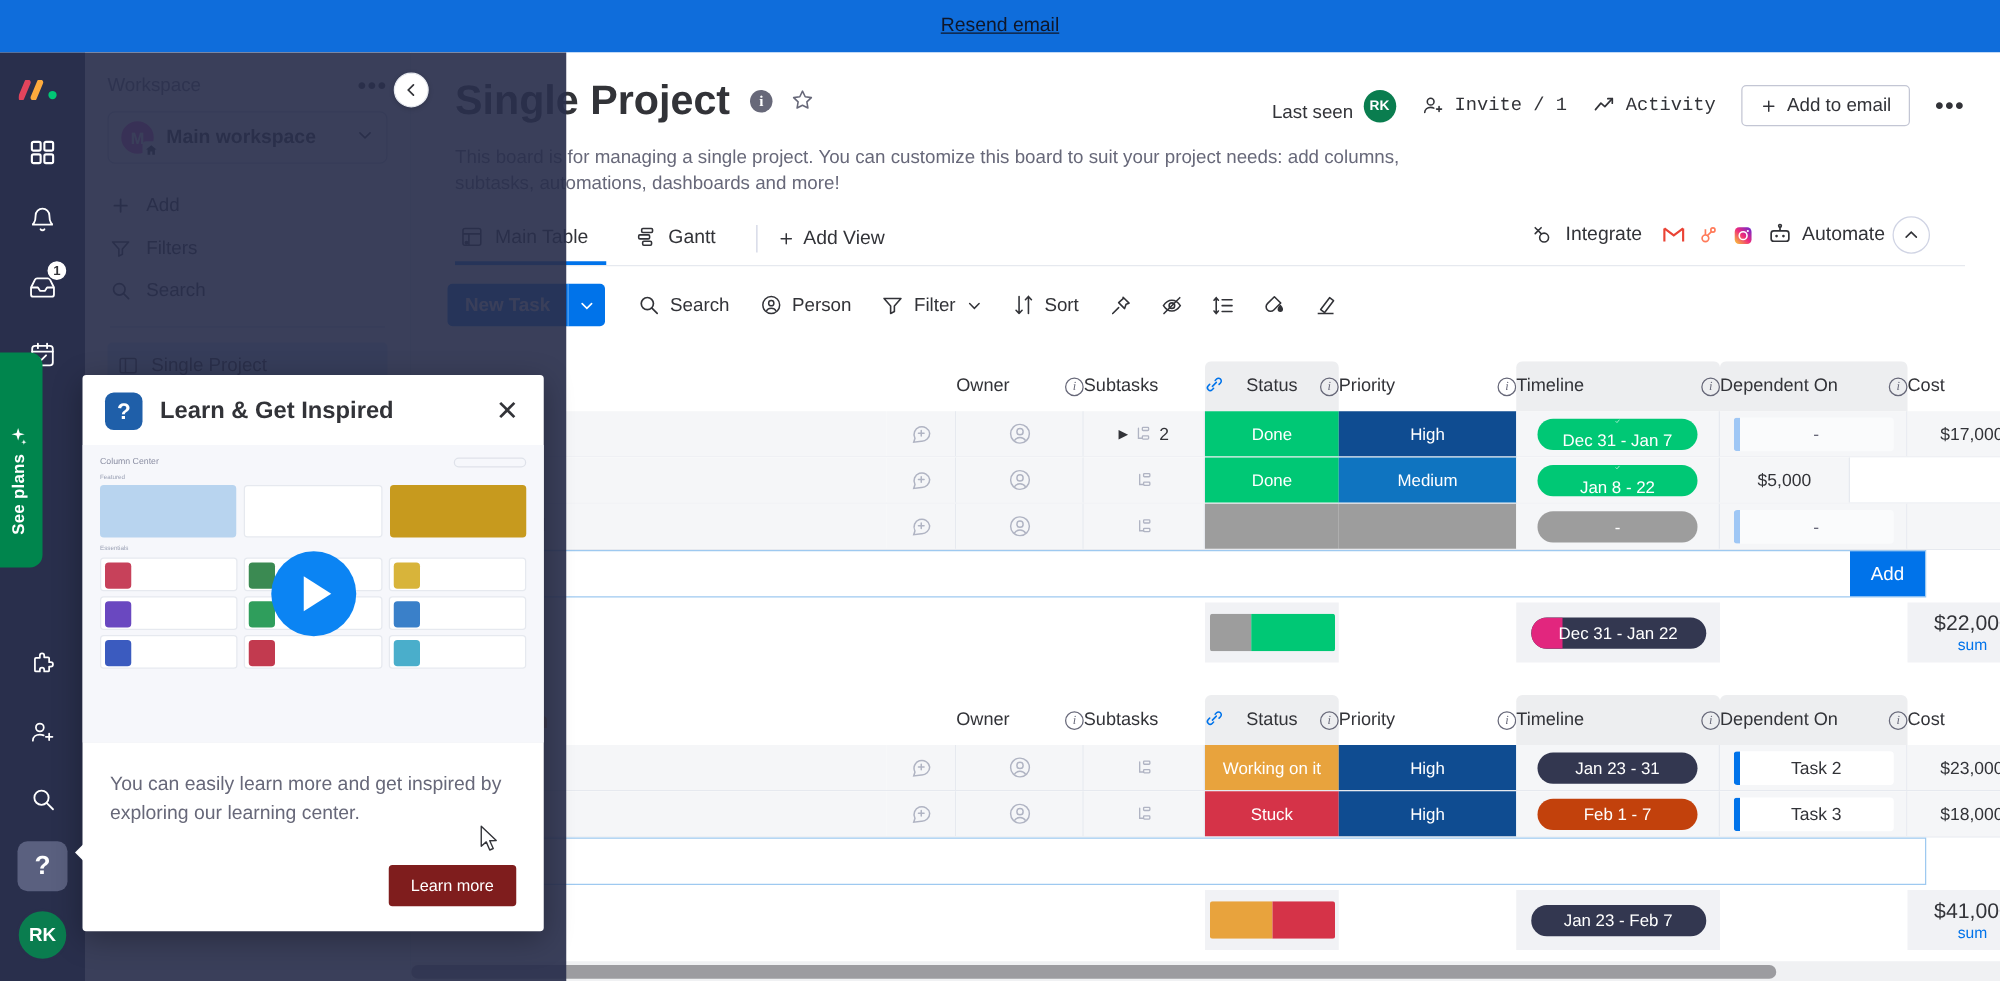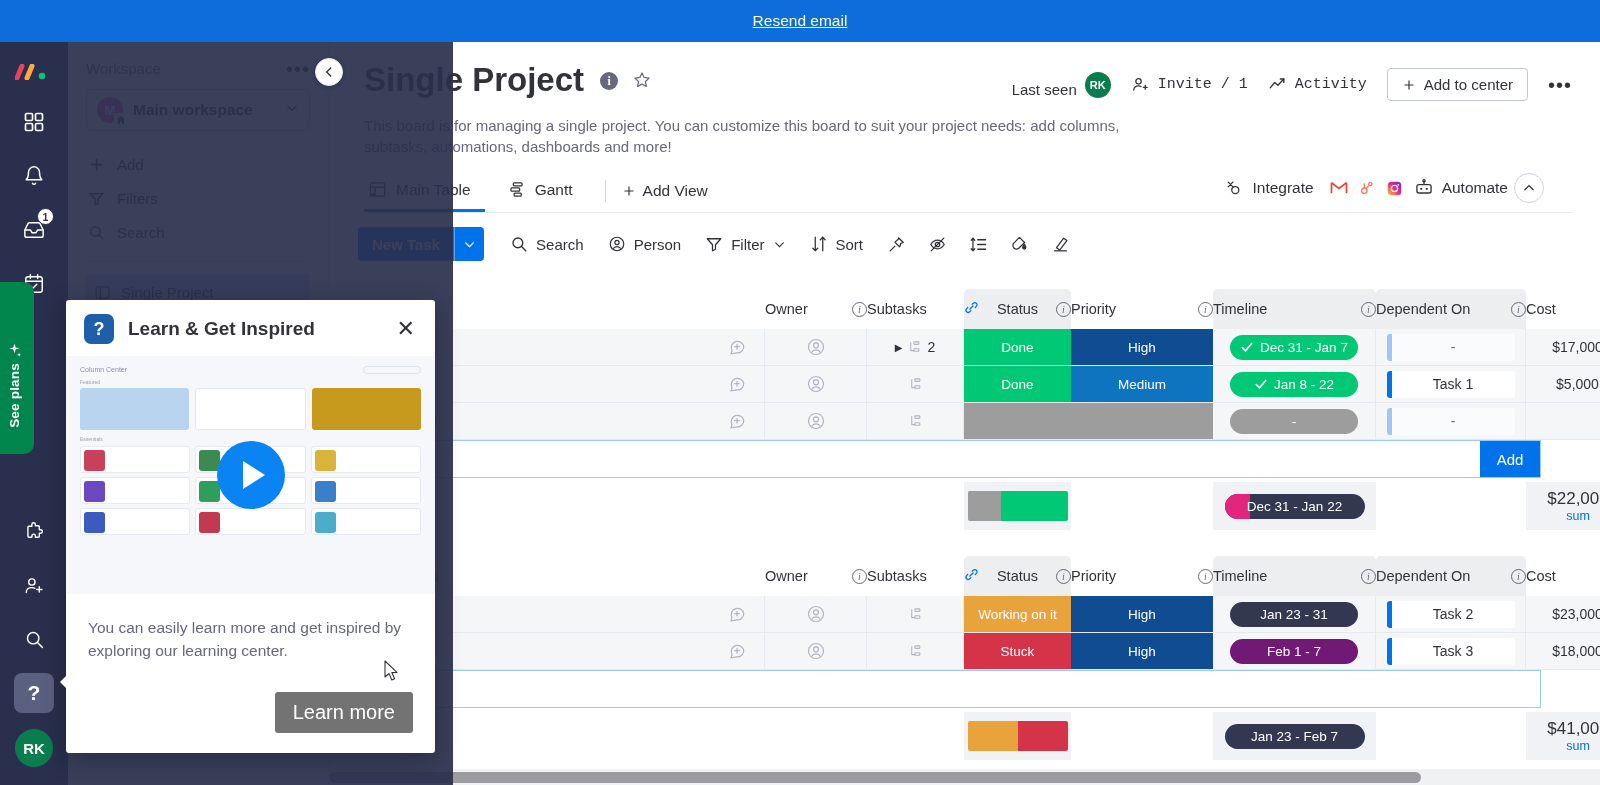--- a/index.html
+++ b/index.html
@@ -12,21 +12,21 @@
   #app { position: relative; width: 1600px; height: 785px; overflow: hidden; }
 
   
   .banner {
     position: absolute; top: 0; left: 0; width: 1600px; height: 42px;
     background: #0f6ddb;
     display: flex; align-items: center; justify-content: center; gap: 26px;
     color: #ffffff; font-size: 15.5px;
   }
   .banner .msg { letter-spacing: .1px; }
-  .banner .resend { color: #fef9c3; text-decoration: underline; cursor: pointer; font-size: 15.5px; }
+  .banner .resend { color: #0f172a; text-decoration: underline; cursor: pointer; font-size: 15.5px; }
 
   
   .rail {
     position: absolute; top: 42px; left: 0; width: 68px; height: 743px;
     background: #292f4c;
     display: flex; flex-direction: column; align-items: center;
   }
   .logo { margin-top: 14px; width: 40px; height: 32px; display:flex; align-items:center; justify-content:center; }
   .rail-ico {
     width: 40px; height: 40px; margin-top: 14px; border-radius: 6px;
@@ -185,21 +185,21 @@
     font-family: "Liberation Serif", serif; font-style: italic; cursor:pointer;
   }
 
   .row { display:flex; align-items:stretch; height: 37px; background:#fff; border-bottom:1px solid #e6e9ef; }
   .row .name-cell { width: 380px; display:flex; align-items:center; padding-left: 26px; font-size:14.5px; color:#323338; background:#f5f6f8; }
   .cell { display:flex; align-items:center; justify-content:center; font-size: 14px; color:#323338; border-right:1px solid #e6e9ef; background:#f5f6f8; }
   .status-cell { color:#fff; font-size: 13.5px; border-right: none; }
   .pill {
     border-radius: 16px; height: 25px; min-width: 128px; padding: 0 10px;
     display:flex; align-items:center; justify-content:center; gap:6px;
-    color:#fff; font-size: 13.5px; font-weight: 500;
+    color:#fff; font-size: 13.5px; font-weight: 500; flex-direction: column;
   }
   .dep-box {
     width: 128px; height: 27px; background:#fff; border-radius: 3px;
     display:flex; align-items:center; justify-content:center; font-size:14px; color:#323338;
     border-left: 5px solid #0073ea; position: relative;
   }
   .dep-box.empty { background:#fafbfc; border-left-color:#9fc7f5; color:#676879; }
 
   .add-row { display:flex; align-items:center; height: 38px; border:1px solid #9ec9f0; background:#fff; position: relative; width: 1212px; }
   .add-row .lbl { padding-left: 26px; font-size:14.5px; color:#676879; }
@@ -235,21 +235,21 @@
   .play {
     position:absolute; left:50%; top:50%; transform: translate(-50%,-50%);
     width: 68px; height: 68px; border-radius:50%; background:#0b84f3;
     display:flex; align-items:center; justify-content:center; cursor:pointer;
   }
   .play .tri { width:0;height:0;border-left: 22px solid #fff; border-top: 14px solid transparent; border-bottom: 14px solid transparent; margin-left: 6px; }
   .tt-body { padding: 22px 22px 16px 22px; }
   .tt-text { font-size: 15.5px; color:#676879; line-height: 23px; }
   .tt-actions { display:flex; justify-content:flex-end; padding: 14px 22px 20px 22px; }
   .learn-more {
-    background:#737373; color:#fff; font-size: 20px; border-radius:3px;
+    background:#7f1d1d; color:#fff; font-size: 13px; border-radius:3px;
     padding: 9px 18px; cursor:pointer;
   }
   .tt-arrow {
     position:absolute; left: 60px; top: 672px; width: 0; height: 0;
     border-top: 10px solid transparent; border-bottom: 10px solid transparent;
     border-right: 10px solid #fff; z-index: 61;
   }
   .cursor { position:absolute; left: 384px; top: 660px; z-index: 70; }
 
   
@@ -440,21 +440,21 @@
             <svg width="19" height="19" viewBox="0 0 24 24" fill="none" stroke="#323338" stroke-width="1.7" stroke-linecap="round" stroke-linejoin="round">
               <path d="M3 16l5.5-6.5 4 3.5L20 5"></path>
                 <path d="M15.5 5H20v4.5"></path>
             </svg>
             <span>Activity</span>
           </div>
           <div class="add-board-btn">
             <svg width="14" height="14" viewBox="0 0 24 24" fill="none" stroke="#323338" stroke-width="2" stroke-linecap="round">
                 <path d="M12 5v14M5 12h14"></path>
               </svg>
-            <span>Add to center</span>
+            <span>Add to email</span>
           </div>
           <div class="dots">•••</div>
         </div>
       </div>
 
       <div class="board-desc">This board is for managing a single project. You can customize this board to suit your project needs: add columns, subtasks, automations, dashboards and more!</div>
 
       <div class="tabs-row">
         <div class="tab active">
           <svg width="19" height="19" viewBox="0 0 24 24" fill="none" stroke="#323338" stroke-width="1.6">
@@ -720,23 +720,20 @@
               <div class="cell status-cell w-status" style="background:#00c875">Done</div>
               <div class="cell status-cell w-prio" style="background:#0f74c0">Medium</div>
               <div class="cell w-time">
                 <span class="pill" style="background:#00c875">
                   <svg width="14" height="14" viewBox="0 0 24 24" fill="none" stroke="#fff" stroke-width="3" stroke-linecap="round" stroke-linejoin="round">
                     <path d="M4 13l5.5 5.5L20 6"></path>
                   </svg>
                   <span>Jan 8 - 22</span>
                 </span>
               </div>
-              <div class="cell w-dep">
-                <span class="dep-box">Task 1</span>
-              </div>
               <div class="cell w-cost">$5,000</div>
             </div>
             <div class="row">
               <div class="name-cell">rch Proposal</div>
               <div class="cell w-add">
                 <svg width="18" height="18" viewBox="0 0 24 24" fill="none" stroke="#b0b4c3" stroke-width="1.6" stroke-linecap="round">
                   <path d="M21 11.5a8.4 8.4 0 0 1-9 8.4L4 21l1.3-4.2A8.4 8.4 0 1 1 21 11.5z"></path>
                   <path d="M12 8.5v6M9 11.5h6"></path>
                 </svg>
               </div>
@@ -892,21 +889,21 @@
               <div class="cell w-sub">
                 <svg width="15" height="15" viewBox="0 0 24 24" fill="none" stroke="#b0b4c3" stroke-width="1.7" stroke-linecap="round">
                   <path d="M6 4v13h5"></path>
                   <rect x="11" y="3" width="8" height="4" rx="1"></rect>
                   <rect x="11" y="14" width="8" height="4" rx="1"></rect>
                 </svg>
               </div>
               <div class="cell status-cell w-status" style="background:#d53348">Stuck</div>
               <div class="cell status-cell w-prio" style="background:#0f4c91">High</div>
               <div class="cell w-time">
-                <span class="pill" style="background:#701a75">
+                <span class="pill" style="background:#c2410c">
                   <span>Feb 1 - 7</span>
                 </span>
               </div>
               <div class="cell w-dep">
                 <span class="dep-box">Task 3</span>
               </div>
               <div class="cell w-cost">$18,000</div>
             </div>
           </div>
         <div class="add-row">

